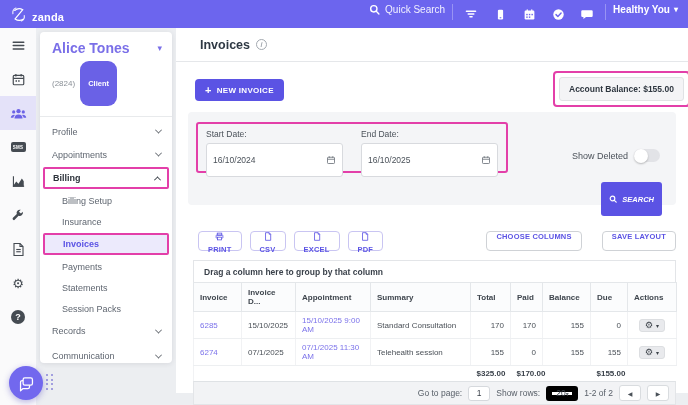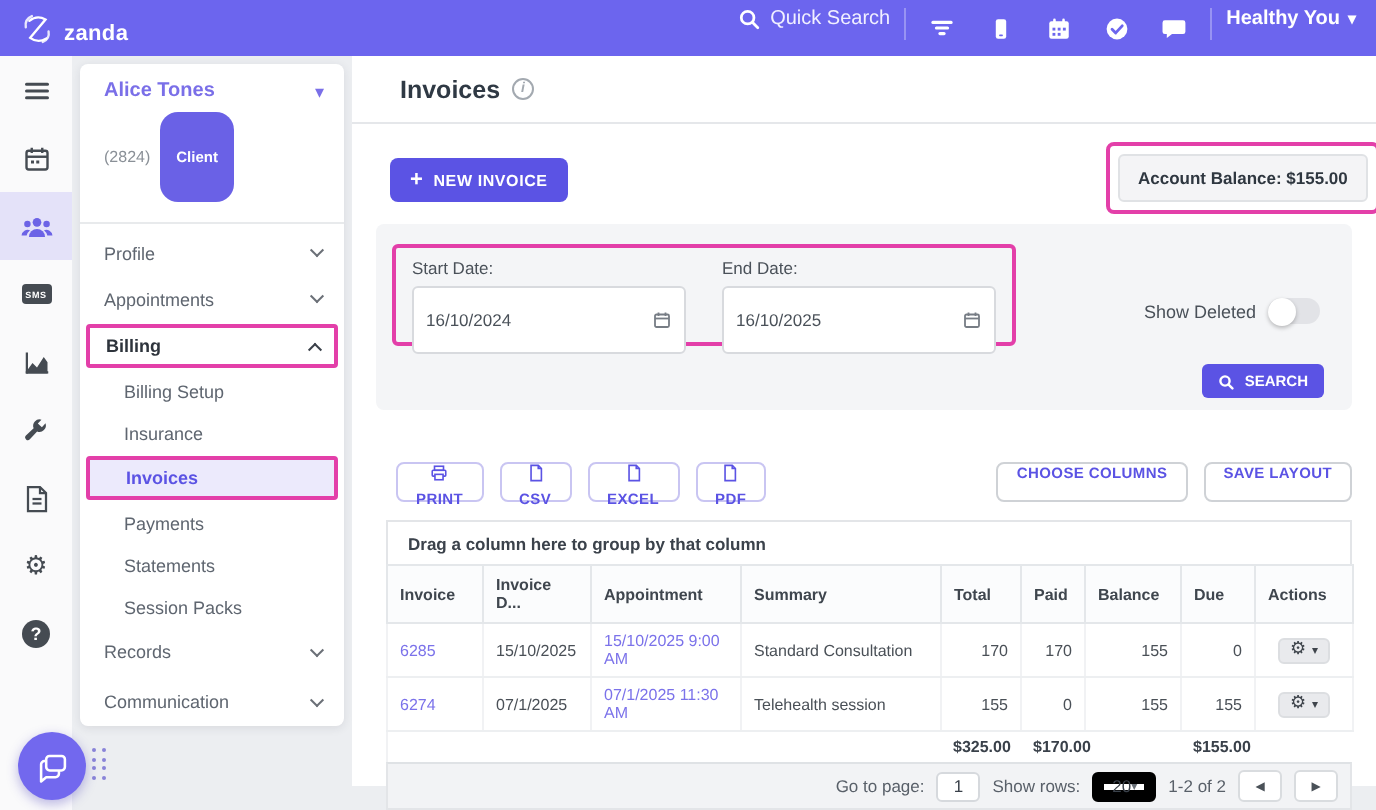--- a/index.html
+++ b/index.html
@@ -27,21 +27,21 @@
               font-weight:bold; display:flex; align-items:center; justify-content:center; letter-spacing:.3px; }
   .help-dot { width:14px; height:14px; border-radius:50%; background:#454b52; color:#fff; font-size:9px;
               font-weight:bold; display:flex; align-items:center; justify-content:center; }
   .gear-glyph { font-family:"DejaVu Sans", sans-serif; font-size:13px; line-height:1; }
 
   
   .sidebar { position:absolute; left:40px; top:32px; width:132px; height:331px; background:#fff;
              border-radius:4px; box-shadow:0 1px 5px rgba(40,40,60,.10); z-index:10; overflow:hidden; }
   .sb-head { padding:8px 10px 6px 12px; }
   .sb-name-row { display:flex; align-items:center; justify-content:space-between; }
-  .sb-name { color:#7a6fe8; font-size:10px; font-weight:bold; }
+  .sb-name { color:#7a6fe8; font-size:14px; font-weight:bold; }
   .sb-name-caret { color:#7a6fe8; font-size:9px; }
   .sb-meta { display:flex; align-items:center; gap:5px; margin-top:5px; }
   .sb-id { color:#8a9097; font-size:8px; }
   .badge { background:#6a61e6; color:#fff; font-size:7.5px; font-weight:bold; padding:18px 8px; border-radius:9px; }
   .sb-div { height:1px; background:#e8eaec; margin:4px 0 3px; }
   .sb-item { height:23px; display:flex; align-items:center; justify-content:space-between;
              padding:0 11px 0 12px; font-size:9px; color:#5f6670; cursor:pointer; }
   .sb-sub { padding-left:22px; height:21px; }
   .chev { display:inline-block; width:5px; height:5px; border-right:1.5px solid #6b7077;
           border-bottom:1.5px solid #6b7077; }
@@ -77,27 +77,27 @@
              border-radius:3px; display:flex; gap:18px; padding:5px 8px; }
   .field { width:139px; }
   .field-label { font-size:8.5px; color:#4a5159; margin-bottom:4px; }
   .text-input { height:17px; background:#fff; border:1px solid #d8dade; border-radius:3px; display:flex;
                 align-items:center; justify-content:space-between; padding:16px 6px; font-size:8.5px; color:#4a5159; cursor:text; }
   .toggle-row { position:absolute; right:16px; top:37px; display:flex; align-items:center; gap:6px; }
   .toggle-label { font-size:9px; color:#4a5159; }
   .toggle { width:26px; height:13px; background:#e2e3e7; border-radius:7px; position:relative; cursor:pointer; }
   .knob { position:absolute; left:0; top:-0.5px; width:14px; height:14px; background:#fff; border-radius:50%;
           box-shadow:0 1px 2px rgba(0,0,0,.25); }
-  .search-btn { position:absolute; right:14px; top:70px; height:17px; padding:0 8px; font-size:7.5px; border-radius:3px; }
+  .search-btn { position:absolute; right:14px; top:70px; height:34px; padding:0 8px; font-size:7.5px; border-radius:3px;font-style:italic; }
 
   .toolbar { position:absolute; left:22px; top:203px; width:478px; display:flex; align-items:center; }
   .btn-outline { background:#fff; border:1px solid #c9c5f2; border-radius:4px; color:#5b53e4; font-weight:bold;
                  font-family:inherit; font-size:7.5px; height:20px; display:flex; align-items:center; gap:4px;
                  padding:0 9px; margin-right:8px; cursor:pointer; letter-spacing:.2px;flex-direction:column; }
-  .toolbar-right { margin-left:auto; display:flex; }
+  .toolbar-right { margin-left:auto; display:flex;gap:12px; }
   .toolbar-right .btn-outline { margin-right:0; margin-left:8px; border-color:#cfd2d6; }
 
   .group-bar { position:absolute; left:17px; top:232px; width:483px; height:22px; background:#fff;
                border:1px solid #e3e5e8; border-bottom:none; display:flex; align-items:center; padding-left:10px;
                font-size:8.5px; font-weight:bold; color:#3b424b;text-align:right; }
 
   .grid-wrap { position:absolute; left:17px; top:254px; width:483px; }
   table.grid { width:483px; border-collapse:collapse; table-layout:fixed; }
   .grid th { background:#fbfcfd; font-size:8px; color:#3f464e; font-weight:bold; text-align:left;
              padding:5px 6px; border:1px solid #e4e7ea; border-left:none; }

